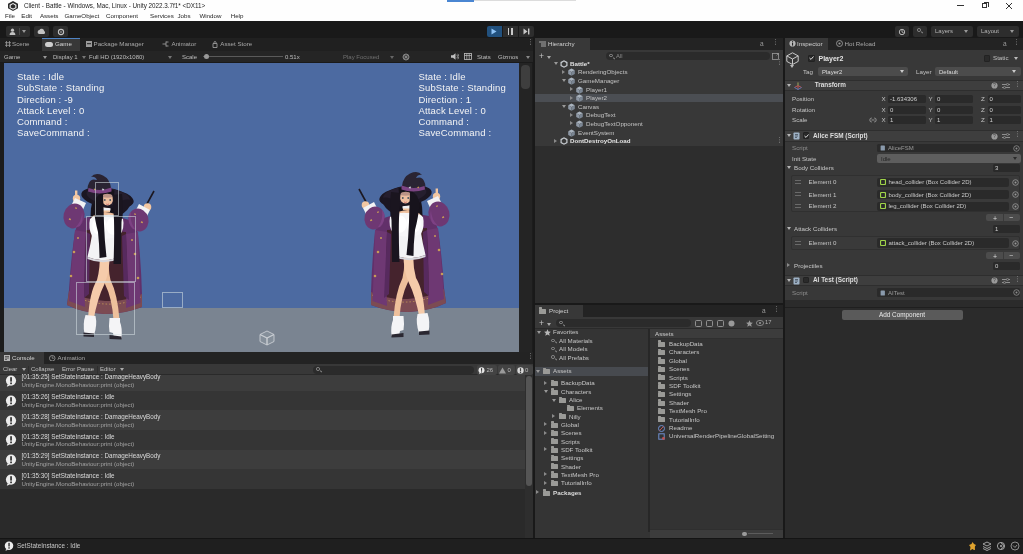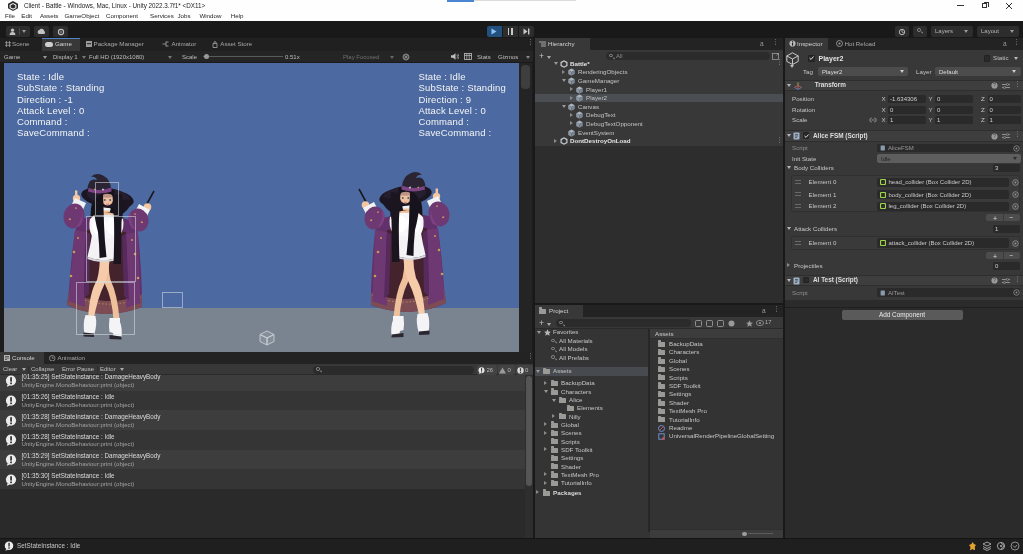--- a/index.html
+++ b/index.html
@@ -134,27 +134,27 @@
 <div class="t" style="left:477px;top:53.6px;font-size:6px;color:#bdbdbd;">Stats</div>
 <div class="t" style="left:498px;top:53.6px;font-size:6px;color:#bdbdbd;">Gizmos</div>
 <div class="td a" style="left:526px;top:55.5px;border-top-color:#888;"></div>
 <div class="a" style="left:0;top:62.5px;width:533px;height:289.5px;background:#1c1c1c;"></div>
 <div class="a" style="left:4px;top:62.5px;width:514.5px;height:289.5px;background:#4c6aa1;"></div>
 <div class="a" style="left:4px;top:308px;width:514.5px;height:44px;background:#7a8491;"></div>
 <div class="a" style="left:518.5px;top:62.5px;width:13px;height:289.5px;background:#242424;"></div>
 <div class="a" style="left:520.5px;top:65px;width:9px;height:24px;background:#3e3e3e;border-radius:4px;"></div>
 <div class="t" style="left:17px;top:71.8px;font-size:9.5px;letter-spacing:0.15px;color:#f4f4f4;">State : Idle</div>
 <div class="t" style="left:17px;top:83.1px;font-size:9.5px;letter-spacing:0.15px;color:#f4f4f4;">SubState : Standing</div>
-<div class="t" style="left:17px;top:94.5px;font-size:9.5px;letter-spacing:0.15px;color:#f4f4f4;">Direction : -1</div>
+<div class="t" style="left:17px;top:94.5px;font-size:9.5px;letter-spacing:0.15px;color:#f4f4f4;">Direction : -9</div>
 <div class="t" style="left:17px;top:105.8px;font-size:9.5px;letter-spacing:0.15px;color:#f4f4f4;">Attack Level : 0</div>
 <div class="t" style="left:17px;top:117.1px;font-size:9.5px;letter-spacing:0.15px;color:#f4f4f4;">Command :</div>
 <div class="t" style="left:17px;top:128.4px;font-size:9.5px;letter-spacing:0.15px;color:#f4f4f4;">SaveCommand :</div>
 <div class="t" style="left:418.5px;top:71.8px;font-size:9.5px;letter-spacing:0.15px;color:#f4f4f4;">State : Idle</div>
 <div class="t" style="left:418.5px;top:83.1px;font-size:9.5px;letter-spacing:0.15px;color:#f4f4f4;">SubState : Standing</div>
-<div class="t" style="left:418.5px;top:94.5px;font-size:9.5px;letter-spacing:0.15px;color:#f4f4f4;">Direction : 9</div>
+<div class="t" style="left:418.5px;top:94.5px;font-size:9.5px;letter-spacing:0.15px;color:#f4f4f4;">Direction : 1</div>
 <div class="t" style="left:418.5px;top:105.8px;font-size:9.5px;letter-spacing:0.15px;color:#f4f4f4;">Attack Level : 0</div>
 <div class="t" style="left:418.5px;top:117.1px;font-size:9.5px;letter-spacing:0.15px;color:#f4f4f4;">Command :</div>
 <div class="t" style="left:418.5px;top:128.4px;font-size:9.5px;letter-spacing:0.15px;color:#f4f4f4;">SaveCommand :</div>
 
 <svg width="0" height="0" style="position:absolute">
     <defs>
 <g id="witch">
   <path d="M1 17 L10 33.5" stroke="#1c1820" stroke-width="1.6"></path>
 
   <path d="M26 46 Q19 50 17 60 Q14 88 13 120 L13 133 Q31 140 50 140 Q72 139 88 131 L86 116 Q84 84 80 58 Q78 48 71 44 Q48 38 26 46 Z" fill="#62306a"></path>

